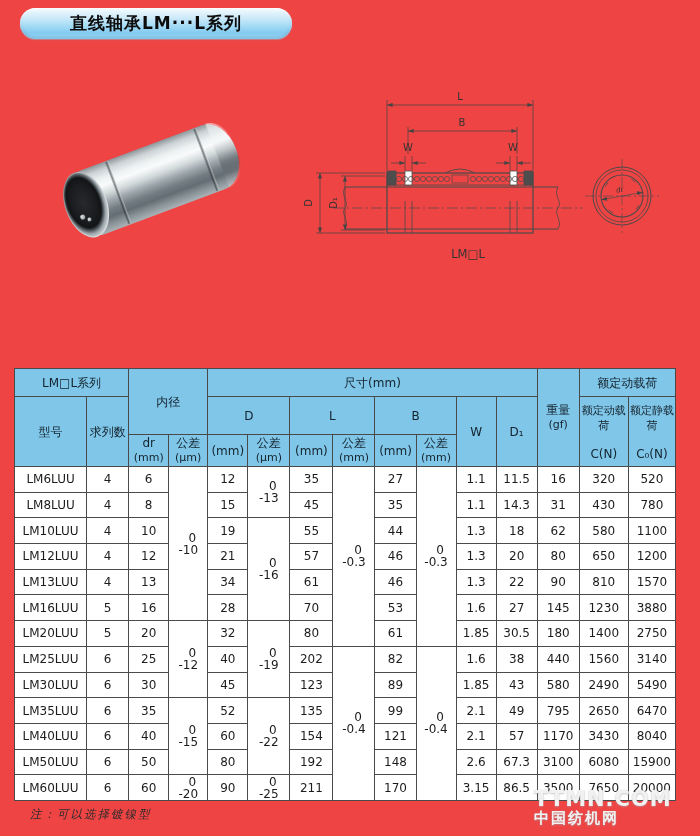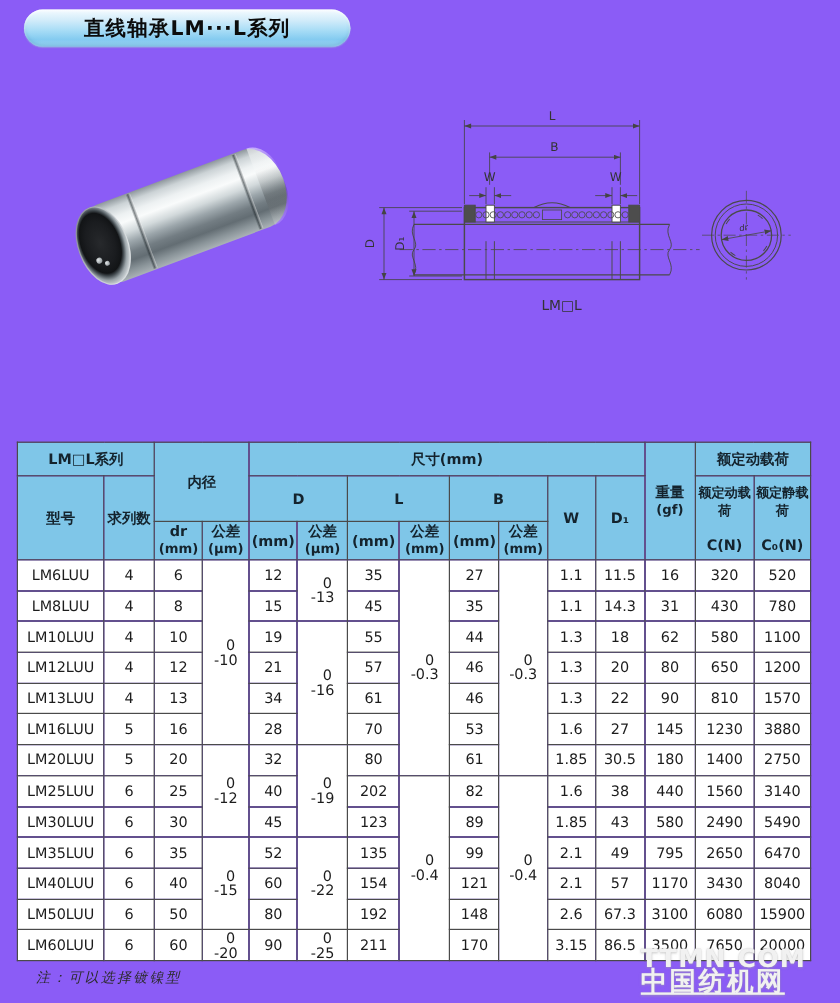--- a/index.html
+++ b/index.html
@@ -1,16 +1,16 @@
 <!DOCTYPE html>
 <html><head>
 <meta charset="utf-8">
 <style>
   html,body{margin:0;padding:0;background:#fff;}
-  .page{position:relative;width:700px;height:836px;background:#8b5cf6;overflow:hidden;
+  .page{position:relative;width:700px;height:836px;background:#ef4444;overflow:hidden;
         font-family:"DejaVu Sans","Liberation Sans",sans-serif;color:#1c1c1c;}
 
   
   .banner{position:absolute;left:20px;top:8px;width:272px;height:31px;border-radius:16px;
           background:linear-gradient(180deg,#f4fbff 0%,#d3ecfa 28%,#a9ddf6 55%,#84cbf0 80%,#9bd6f3 100%);
           box-shadow:inset 0 1px 2px rgba(255,255,255,.9), inset 0 -2px 3px rgba(90,160,200,.45), 0 1px 1px rgba(150,190,215,.5);
           display:flex;align-items:center;justify-content:center;
           font-size:17px;font-weight:bold;color:#0c0c0c;letter-spacing:1px;}
 
   
@@ -35,35 +35,35 @@
 
   
   .drawing{position:absolute;left:295px;top:86px;}
   .drawing text{font-family:"DejaVu Sans","Liberation Sans",sans-serif;fill:#333;}
 
   
   table.spec{position:absolute;left:14px;top:368px;border-collapse:collapse;table-layout:fixed;
              width:662px;}
   table.spec th,table.spec td{border:1px solid #4a4a4a;text-align:center;vertical-align:middle;
              padding:0;font-size:12px;overflow:hidden;}
-  table.spec th{background:#7fc6e8;color:#14232d;font-weight:bold;line-height:14px;}
+  table.spec th{background:#7fc6e8;color:#14232d;font-weight:normal;line-height:14px;}
   table.spec td{background:#fff;color:#1c1c1c;height:24.7px;}
   .hr1 th{height:27px;} .hr2 th{height:37px;} .hr3 th{height:31px;}
   .u{font-size:11px;}
   .two{line-height:15px;}
   .tol span{display:block;line-height:12px;}
   .tol .t0{margin-left:8px;}
 
   
   .note{position:absolute;left:30px;top:807px;font-size:11.5px;color:#2b2b2b;letter-spacing:2px;font-style:italic;}
   .wm{position:absolute;left:534px;top:790px;width:160px;z-index:5;
       color:#f1f1f1;text-shadow:0 1px 2px rgba(165,165,165,.55),0 0 1px rgba(150,150,150,.4);
       font-weight:bold;line-height:19px;}
   .wm .w1{font-size:21px;letter-spacing:1px;}
-  .wm .w2{font-size:22px;letter-spacing:2px;text-decoration:underline;}
+  .wm .w2{font-size:15px;letter-spacing:2px;}
 </style>
 </head>
 <body>
 
 <div class="page">
 
   <div class="banner">
     <span>直线轴承LM···L系列</span>
   </div>
 

